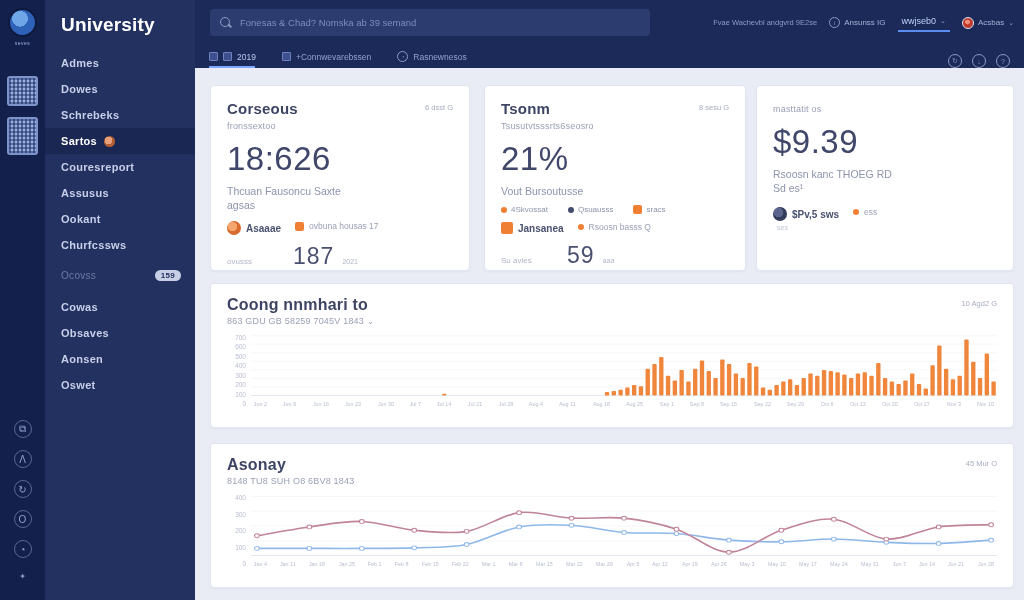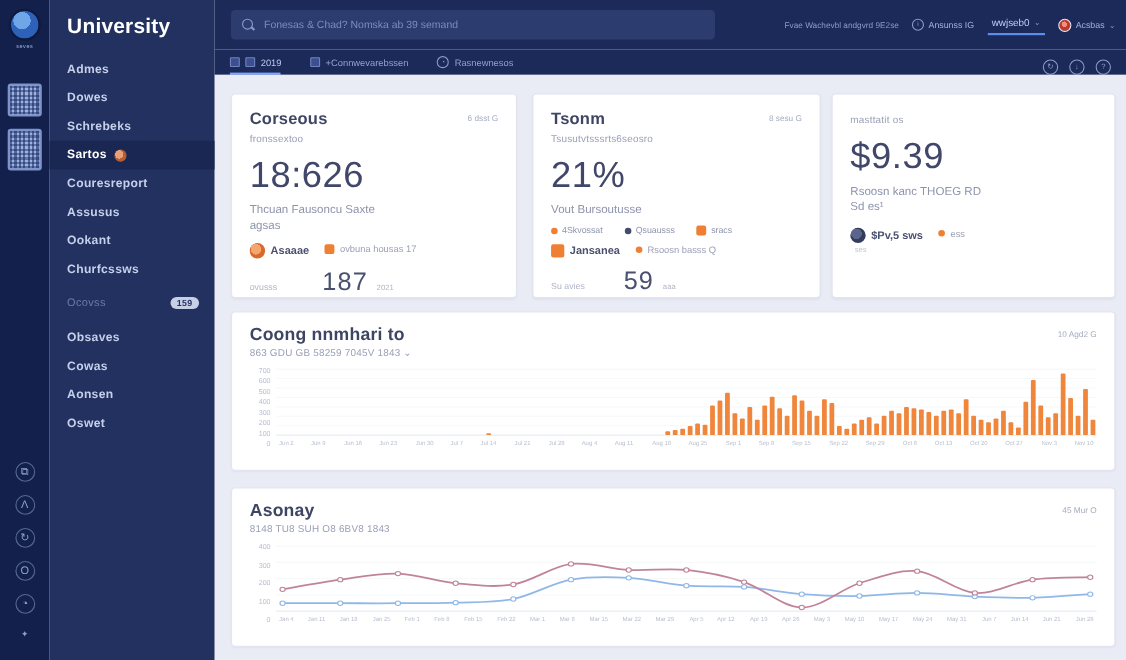--- a/index.html
+++ b/index.html
@@ -161,24 +161,24 @@
           <span>Ookant</span>
         </div>
       <div class="nav-item">
           <span>Churfcssws</span>
         </div>
       <div class="nav-item dim">
         <span>Ocovss</span>
         <span class="nav-badge">159</span>
       </div>
       <div class="nav-item">
+          <span>Cowas</span>
+        </div>
+      <div class="nav-item">
           <span>Obsaves</span>
-        </div>
-      <div class="nav-item">
-          <span>Cowas</span>
         </div>
       <div class="nav-item">
           <span>Aonsen</span>
         </div>
       <div class="nav-item">
           <span>Oswet</span>
         </div>
     </div>
   </div>
 

